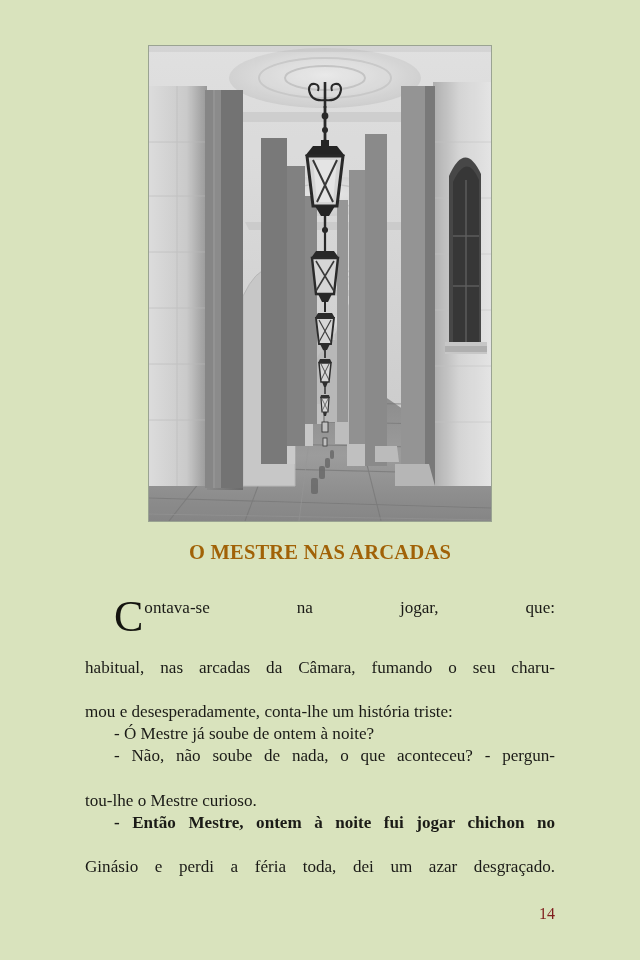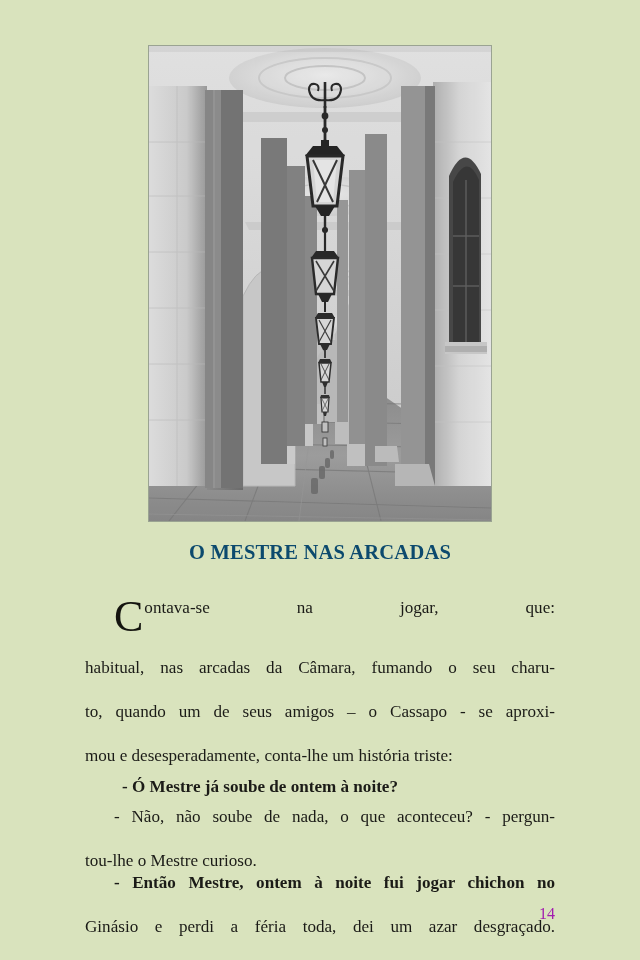--- a/index.html
+++ b/index.html
@@ -44,41 +44,40 @@
   
   .chapter-title {
     position: absolute;
     left: 60px;
     top: 541px;
     width: 520px;
     text-align: center;
     font-size: 20.5px;
     font-weight: bold;
     letter-spacing: 0.2px;
-    color: #0c4a6e;
+    color: #a16207;
     font-family: "Liberation Serif", "DejaVu Serif", serif;
   }
 
   
   .textblock {
     position: absolute;
     left: 85px;
     top: 597px;
     width: 470px;
     font-size: 17.1px;
     line-height: 22.1px;
     text-align: justify;
     color: #1b1b17;
     hyphens: none;
   }
   .textblock p {
-    margin: 8px;
+    margin: 0;
     text-align: justify;
     text-justify: inter-word;
-    font-weight: bold;
   }
   .textblock p.indent {
     text-indent: 29px;
   }
 
   
   .dropcap-para {
     position: relative;
   }
   .dropcap {
@@ -101,21 +100,21 @@
   }
 
   
   .folio {
     position: absolute;
     left: 85px;
     top: 905px;
     width: 470px;
     text-align: right;
     font-size: 16px;
-    color: #a21caf;
+    color: #7f1d1d;
   }
 </style>
 </head>
 <body>
 
 <div class="page">
 
   <div class="figure">
     <div class="photo">
       <svg width="342" height="475" viewBox="0 0 342 475" preserveAspectRatio="none">
@@ -333,21 +332,20 @@
   </div>
 
   <div class="chapter-title">O MESTRE NAS ARCADAS</div>
 
   <div class="textblock">
 
     <div class="dropcap-para">
       <span class="dropcap">C</span>
       <div class="just-all">ontava-se na jogar, que:</div>
       <div class="just-all">habitual, nas arcadas da Câmara, fumando o seu charu-</div>
-      <div class="just-all">to, quando um de seus amigos – o Cassapo - se aproxi-</div>
       <div>mou e desesperadamente, conta-lhe um história triste:</div>
     </div>
 
     <p class="indent">- Ó Mestre já soube de ontem à noite?</p>
 
     <div>
       <div class="just-all" style="text-indent:29px;">- Não, não soube de nada, o que aconteceu? - pergun-</div>
       <div>tou-lhe o Mestre curioso.</div>
     </div>
 

